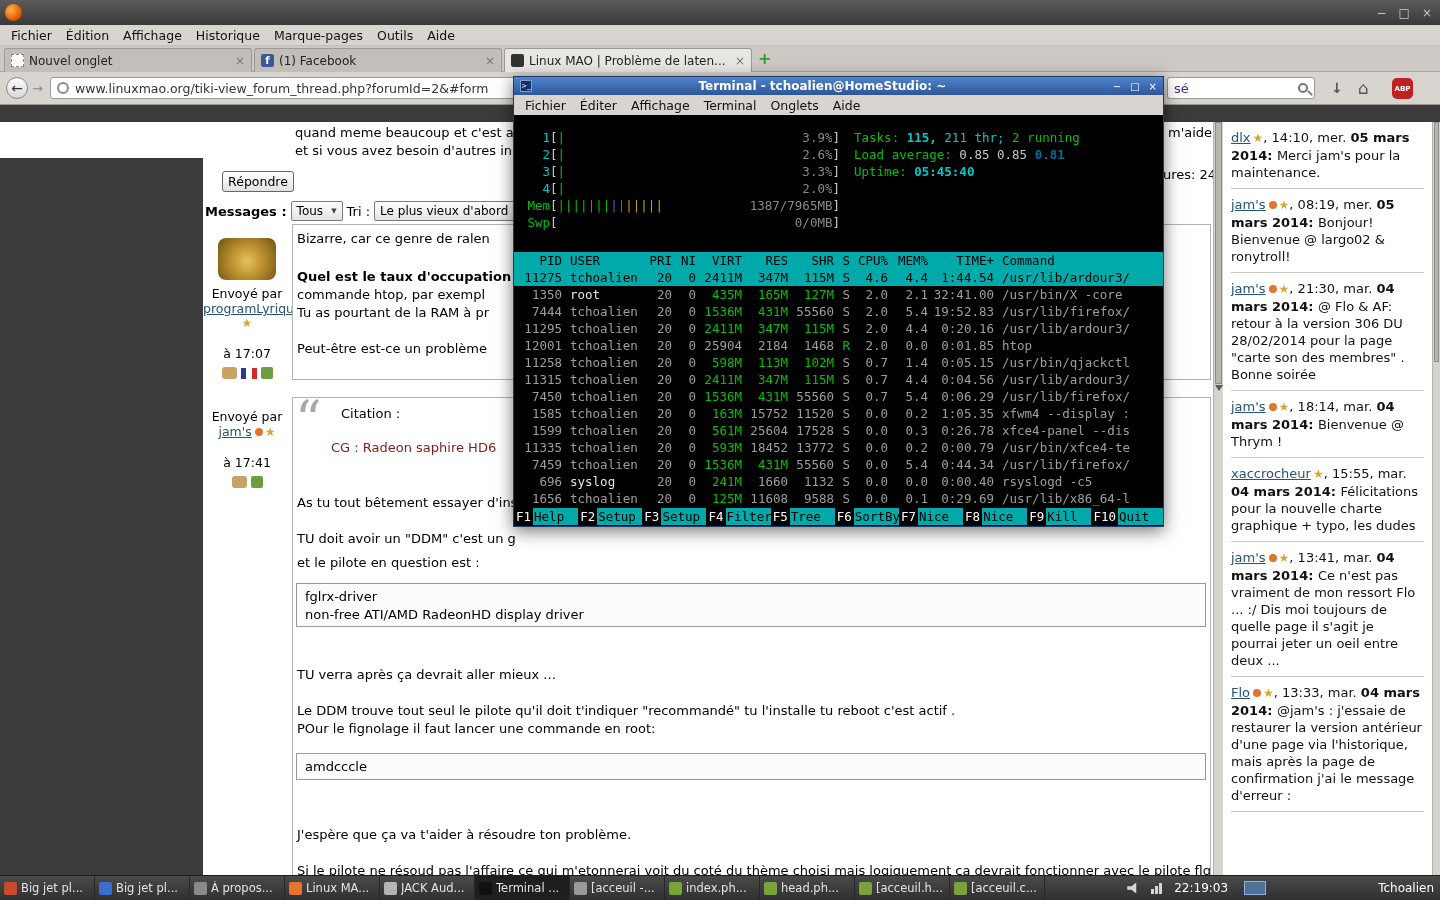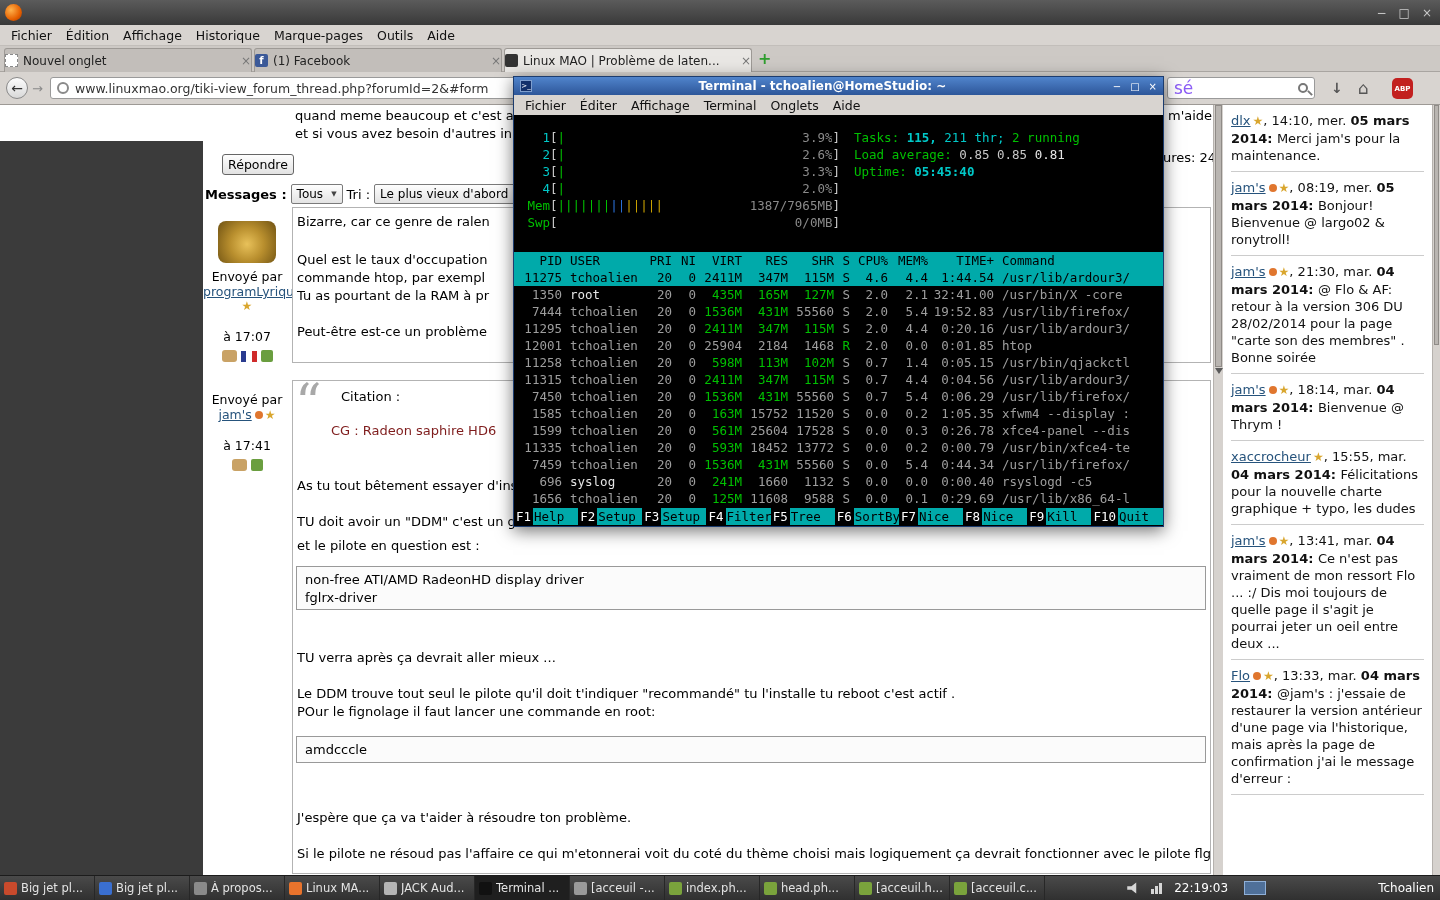--- a/index.html
+++ b/index.html
@@ -8,45 +8,45 @@
 .screen{position:relative;width:1440px;height:900px;overflow:hidden;background:#3b3b3b}
 
 
 .ff-titlebar{position:absolute;left:0;top:0;width:100%;height:25px;background:linear-gradient(#5b5b5b,#393939);display:flex;align-items:center;z-index:5}
 .ff-logo{position:absolute;left:5px;top:4px;width:17px;height:17px;border-radius:50%;background:radial-gradient(circle at 35% 35%,#ffb24c,#e66000 60%,#9e3400)}
 .ff-title{flex:1;text-align:center;font-size:12px;color:#9f9f9f}
 .winctl{position:absolute;right:8px;top:0;height:25px;display:flex;gap:12px;align-items:center;color:#c9c9c9;font-size:12px}
 .ff-menubar{position:absolute;top:25px;left:0;width:100%;height:21px;background:#d8d4d0;display:flex;align-items:center;padding-left:4px;border-bottom:1px solid #c2beba;z-index:5}
 .menu-item{font-size:12.5px;color:#111;padding:2px 7px}
 .ff-tabbar{position:absolute;top:46px;left:0;width:100%;height:26px;background:#cdc9c5;border-bottom:1px solid #a9a5a1;z-index:5}
-.tab{position:absolute;top:2px;height:24px;width:248px;background:#c2beba;border:1px solid #9d9995;border-bottom:none;border-radius:3px 3px 0 0;display:flex;align-items:center;padding:0 0;gap:5px}
+.tab{position:absolute;top:2px;height:24px;width:248px;background:#c2beba;border:1px solid #9d9995;border-bottom:none;border-radius:3px 3px 0 0;display:flex;align-items:center;padding:0 6px;gap:5px}
 .tab.active{background:#e9e7e4}
 .tab-label{flex:1;font-size:12px;color:#222;white-space:nowrap;overflow:hidden}
 .tab-close{color:#777;font-size:12px}
 .tab-ico{width:13px;height:13px;flex:none}
 .tab-ico.new-tab{border:1px dashed #8a8a8a;background:#fff}
 .tab-ico.facebook{background:#3b5998;color:#fff;font-size:10px;font-weight:bold;text-align:center;line-height:13px;border-radius:2px}
 .tab-ico.page{background:#333;border-radius:2px}
 .newtab-btn{position:absolute;top:3px;font-size:16px;font-weight:bold;color:#2f9e2f}
 .ff-navbar{position:absolute;top:72px;left:0;width:100%;height:33px;background:#d8d4d0;border-bottom:1px solid #9d9995;z-index:5}
 .nav-back{position:absolute;left:6px;top:5px;width:22px;height:22px;border:1px solid #8a8a8a;border-radius:50%;background:linear-gradient(#fdfdfd,#d8d8d8);color:#333;text-align:center;line-height:20px;font-size:14px}
 .nav-fwd{position:absolute;left:32px;top:9px;color:#8a8a8a;font-size:13px}
 .url-field{position:absolute;left:50px;top:5px;width:1102px;height:22px;background:#fff;border:1px solid #9a9a9a;border-radius:3px;display:flex;align-items:center;padding:0 6px;gap:6px}
 .site-icon{width:12px;height:12px;border:2px solid #8a8a8a;border-radius:50%;flex:none}
 .url-text{font-size:12.5px;color:#333;white-space:nowrap;overflow:hidden}
 .search-field{position:absolute;left:1167px;top:5px;width:148px;height:22px;background:#fff;border:1px solid #9a9a9a;border-radius:3px;display:flex;align-items:center;padding:0 6px}
-.search-text{flex:1;font-size:17px;color:#8b5cf6}
+.search-text{flex:1;font-size:13px;color:#4c1d95}
 .mag{width:10px;height:10px;border:2px solid #777;border-radius:50%;position:relative;flex:none}
 .mag::after{content:"";position:absolute;left:7px;top:7px;width:6px;height:2px;background:#777;transform:rotate(45deg)}
 .dl-icon{position:absolute;left:1331px;top:8px;color:#555;font-size:14px;font-weight:bold}
 .home-icon{position:absolute;left:1358px;top:6px;color:#555;font-size:17px}
 .abp-icon{position:absolute;left:1392px;top:6px;width:21px;height:21px;background:#c2201f;border-radius:5px;color:#fff;font-size:7px;font-weight:bold;display:flex;align-items:center;justify-content:center}
 
 
-.content{position:absolute;top:105px;left:0;width:1440px;height:770px;background:#3b3b3b;z-index:1}
+.content{position:absolute;top:122px;left:0;width:1440px;height:770px;background:#3b3b3b;z-index:1}
 .strip-top{position:absolute;left:0;top:0;width:203px;height:36px;background:#fff}
 .main-col{position:absolute;left:203px;top:0;width:1010px;height:770px;background:#fff;overflow:hidden}
 .frag{position:absolute;font-size:13px;color:#000;white-space:nowrap}
 .btn-repondre{position:absolute;left:19px;top:49px;width:72px;height:21px;border:1px solid #666;border-radius:3px;background:linear-gradient(#fefefe,#e2e2e2);font-size:12.5px;color:#000;display:flex;align-items:center;justify-content:center}
 .msgrow{position:absolute;left:2px;top:78px;height:22px;display:flex;align-items:center;gap:4px;font-size:13px;color:#000}
 .msgs-label{font-weight:bold}
 .select{display:inline-flex;align-items:center;justify-content:space-between;border:1px solid #7a7a7a;background:linear-gradient(#fefefe,#e3e3e3);height:20px;padding:0 5px;font-size:12px;min-width:52px;border-radius:2px;color:#000}
 .select.wide{min-width:175px}
 .sel-arrow{font-size:7px;color:#444;margin-left:6px}
 .postbox{position:absolute;left:89px;width:919px;border:1px solid #b3b3b3;background:#fff;overflow:hidden}
@@ -93,21 +93,21 @@
 .br{color:#cccccc}
 .mbar{flex:1;display:flex;overflow:hidden;white-space:nowrap}
 .bars-g{color:#00c000}.bars-b{color:#2a6fd6}.bars-o{color:#c8a000}
 .mval{color:#8a8a8a;margin-left:auto}
 .hinfo{position:absolute;left:340px;top:14px;white-space:nowrap}
 .hinfo div{height:17px;line-height:17px}
 .g{color:#00c000}
 .c{color:#00c8c8}
 .cb{color:#00c8c8;font-weight:bold}
 .w{color:#c8c8c8}
-.wb{color:#e5e5e5;font-weight:normal}
+.wb{color:#0369a1;font-weight:bold}
 .htable{position:absolute;left:0;right:0;top:137px}
 .hrow{display:grid;grid-template-columns:40px 82px 28px 24px 46px 46px 46px 16px 38px 40px 66px minmax(0,1fr);height:17px;line-height:17px;color:#9e9e9e;white-space:nowrap;padding-left:8px}
 .hrow>span{text-align:right;overflow:hidden}
 .hrow>span.cL{text-align:left;padding-left:8px}
 .hhead{background:#00aaaa;color:#000}
 .hsel{background:#00aaaa}
 .hsel>span{color:#000 !important}
 .dimu{color:#e5e5e5}
 .fbar{position:absolute;left:0;right:0;bottom:1px;height:17px;display:flex;line-height:17px}
 .fk{color:#fff;background:#000;padding:0 2px}
@@ -218,21 +218,21 @@
         <div class="ptime">à 17:07</div>
         <div class="aicons">
           <span class="busts"></span>
           <span class="flag"></span>
           <span class="badge"></span>
         </div>
       </div>
 
       <div class="postbox" id="post1-box" style="top:102px;height:156px">
           <div class="p" style="top: 6px;">Bizarre, car ce genre de ralen</div>
-          <div class="p" style="top: 44px;">Quel est le taux d'occupation</div>
+          <div class="p" style="top: 44px; font-weight: bold;">Quel est le taux d'occupation</div>
           <div class="p" style="top: 62px;">commande htop, par exempl</div>
           <div class="p" style="top: 80px;">Tu as pourtant de la RAM à pr</div>
           <div class="p" style="top: 116px;">Peut-être est-ce un problème</div>
         </div>
 
       <div class="author" style="top:275px">
         <div class="sent" style="margin-top:12px">Envoyé par</div>
         <div>
           <a class="author-link">jam's</a><span class="sb-flower"></span><span class="sb-star">★</span>
         </div>
@@ -244,22 +244,22 @@
       </div>
 
       <div class="postbox" style="top:275px;height:494px">
         <div class="bigquote">“</div>
         <div class="cite-label">Citation :</div>
         <div class="cite-text">CG : Radeon saphire HD6</div>
         <div class="p" style="top:97px">As tu tout bêtement essayer d'ins</div>
         <div class="p" style="top:133px">TU doit avoir un "DDM" c'est un g</div>
         <div class="p" style="top:157px">et le pilote en question est :</div>
         <div class="codebox" style="top:185px;height:44px">
+          <div>fglrx-driver</div>
           <div>non-free ATI/AMD RadeonHD display driver</div>
-          <div>fglrx-driver</div>
         </div>
         <div class="p" style="top:269px">TU verra après ça devrait aller mieux ...</div>
         <div class="p" style="top:305px">Le DDM trouve tout seul le pilote qu'il doit t'indiquer "recommandé" tu l'installe tu reboot c'est actif .</div>
         <div class="p" style="top:323px">POur le fignolage il faut lancer une commande en root:</div>
         <div class="codebox" style="top:355px;height:27px">
           <div>amdcccle</div>
         </div>
         <div class="p" style="top:429px">J'espère que ça va t'aider à résoudre ton problème.</div>
         <div class="p" style="top:465px">Si le pilote ne résoud pas l'affaire ce qui m'etonnerai voit du coté du thème choisi mais logiquement ça devrait fonctionner avec le pilote flgx ...</div>
       </div>

